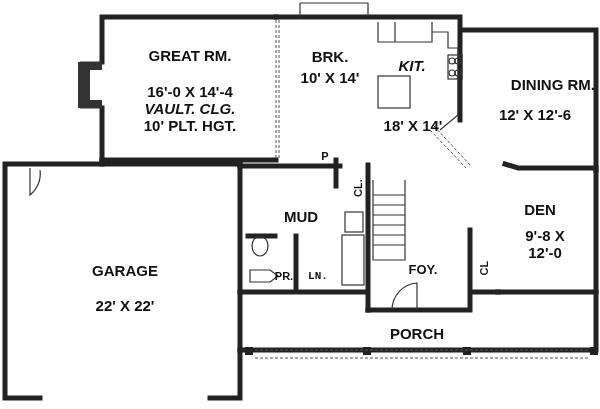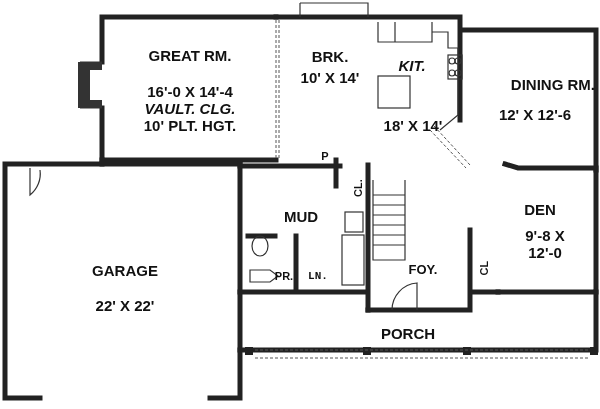--- a/index.html
+++ b/index.html
@@ -86,18 +86,18 @@
 <div class="lbl dim" style="left:485px;top:107px;width:100px;">12' X 12'-6</div>
 
 <div class="lbl name" style="left:515px;top:202px;width:50px;">DEN</div>
 <div class="lbl dim" style="left:515px;top:228px;width:60px;">9'-8 X</div>
 <div class="lbl dim" style="left:515px;top:245px;width:60px;">12'-0</div>
 
 <div class="lbl name" style="left:276px;top:209px;width:50px;">MUD</div>
 <div class="lbl name" style="left:70px;top:263px;width:110px;">GARAGE</div>
 <div class="lbl dim" style="left:80px;top:298px;width:90px;">22' X 22'</div>
 <div class="lbl small" style="left:403px;top:263px;width:40px;font-size:13px;">FOY.</div>
-<div class="lbl name" style="left:368px;top:326px;width:80px;">PORCH</div>
+<div class="lbl name" style="left:377px;top:326px;width:80px;">PORCH</div>
 <div class="lbl small" style="left:272px;top:270px;width:24px;">PR.</div>
 <div class="lbl small" style="left:306px;top:270px;width:24px;font-family:Liberation Mono, monospace;">LN.</div>
 <div class="lbl small" style="left:348px;top:182px;width:20px;transform:rotate(-90deg);">CL.</div>
 <div class="lbl small" style="left:474px;top:262px;width:20px;transform:rotate(-90deg);">CL</div>
 <div class="lbl small" style="left:318px;top:150px;width:14px;">P</div>
 
 </body></html>

